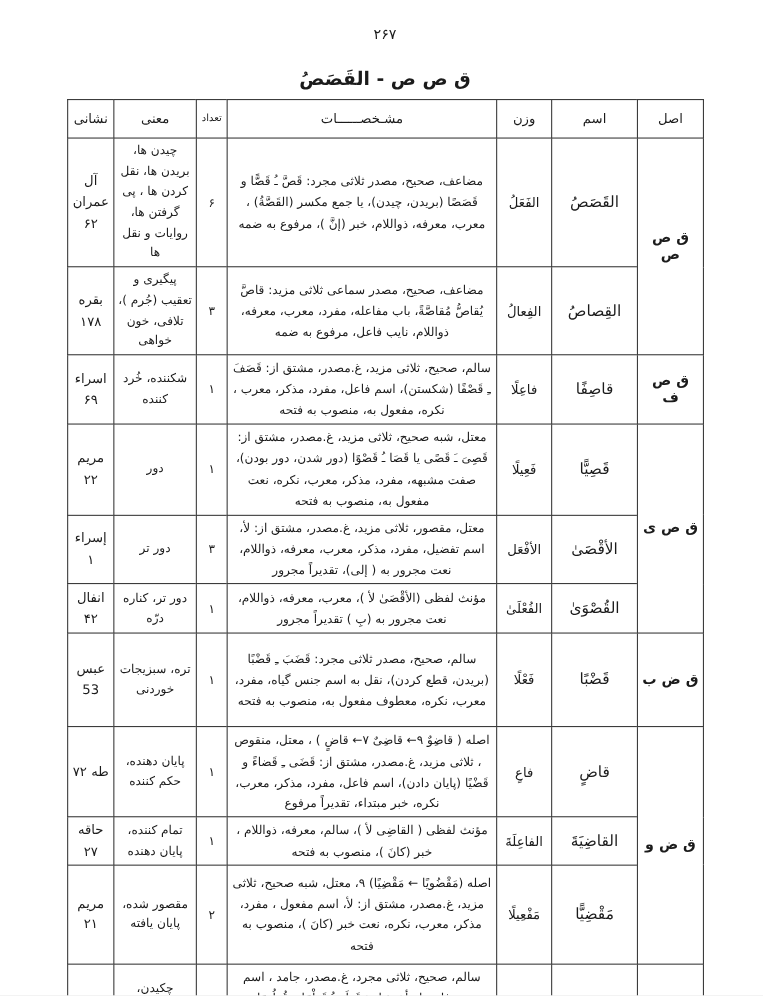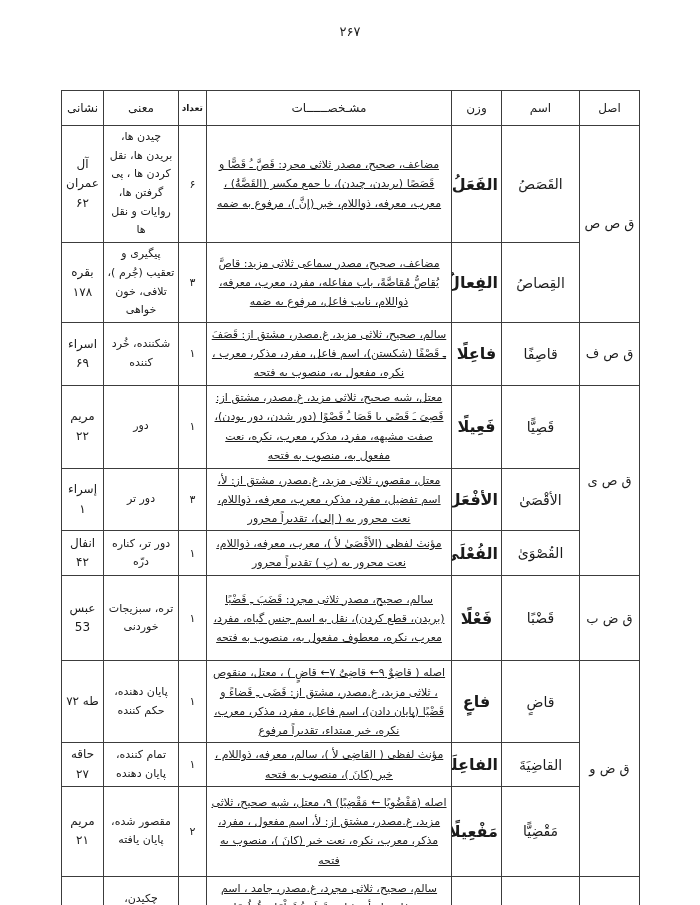--- a/index.html
+++ b/index.html
@@ -23,36 +23,37 @@
     direction:rtl;
   }
   table.lex th, table.lex td{
     border:1px solid #3c3c3c;
     padding:2px 3px;
     vertical-align:middle;
     text-align:center;
     overflow:hidden;
   }
   th.h{font-size:12px;font-weight:400;height:30px;}
-  th.h-count{font-size:9px;font-weight:700;}
-  td.asl{vertical-align:top;padding-top:9px;font-size:13px;font-weight:400;letter-spacing:1px;}
+  th.h-count{font-size:9px;font-weight:400;}
+  td.asl{vertical-align:top;padding-top:9px;font-size:13px;font-weight:700;letter-spacing:1px;}
   td.ism{font-size:14px;}
-  td.wazn{font-size:16px;font-weight:bold;}
-  td.features{font-size:11px;line-height:1.75;padding:4px 6px;text-decoration:underline;}
+  td.wazn{font-size:12px;}
+  td.features{font-size:11px;line-height:1.75;padding:4px 6px;}
   td.count{font-size:11px;}
   td.meaning{font-size:11px;line-height:1.7;padding:3px 4px;}
   td.address{font-size:12px;line-height:1.6;}
 </style>
 </head>
 <body>
 
 <div class="page">
 
   <div class="page-number">۲۶۷</div>
 
+  <div class="doc-title">ق ص ص - القَصَصُ</div>
 
   <table class="lex">
     <colgroup>
       <col style="width:60px">
         <col style="width:78px">
         <col style="width:50px">
       <col style="width:245px">
         <col style="width:28px">
         <col style="width:75px">
       <col style="width:42px">

